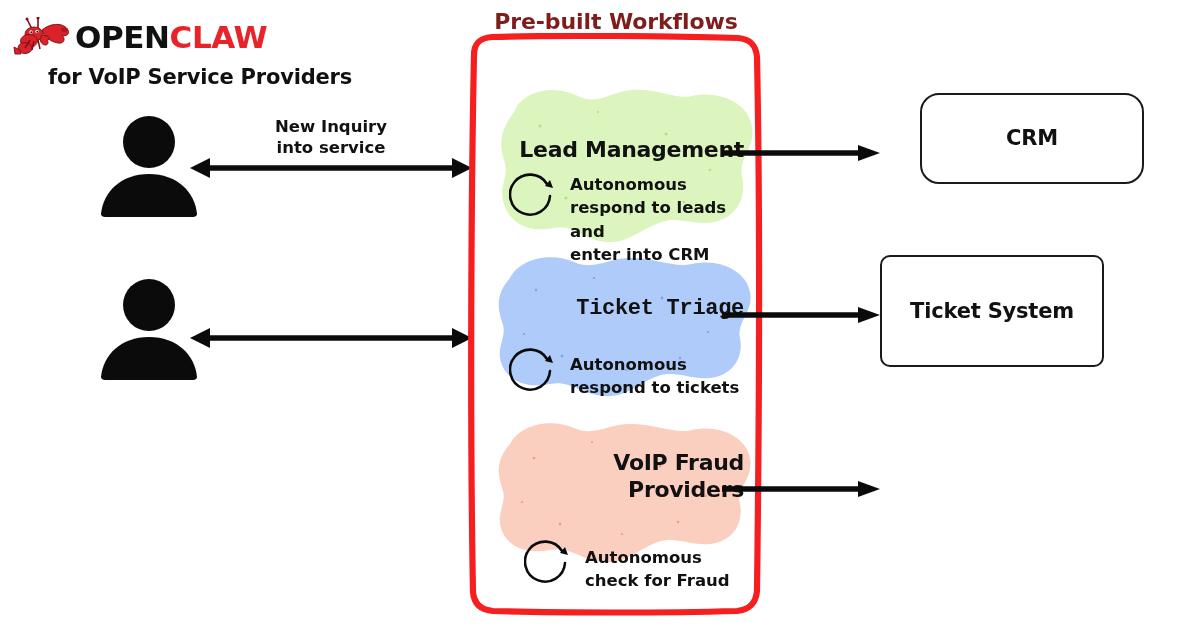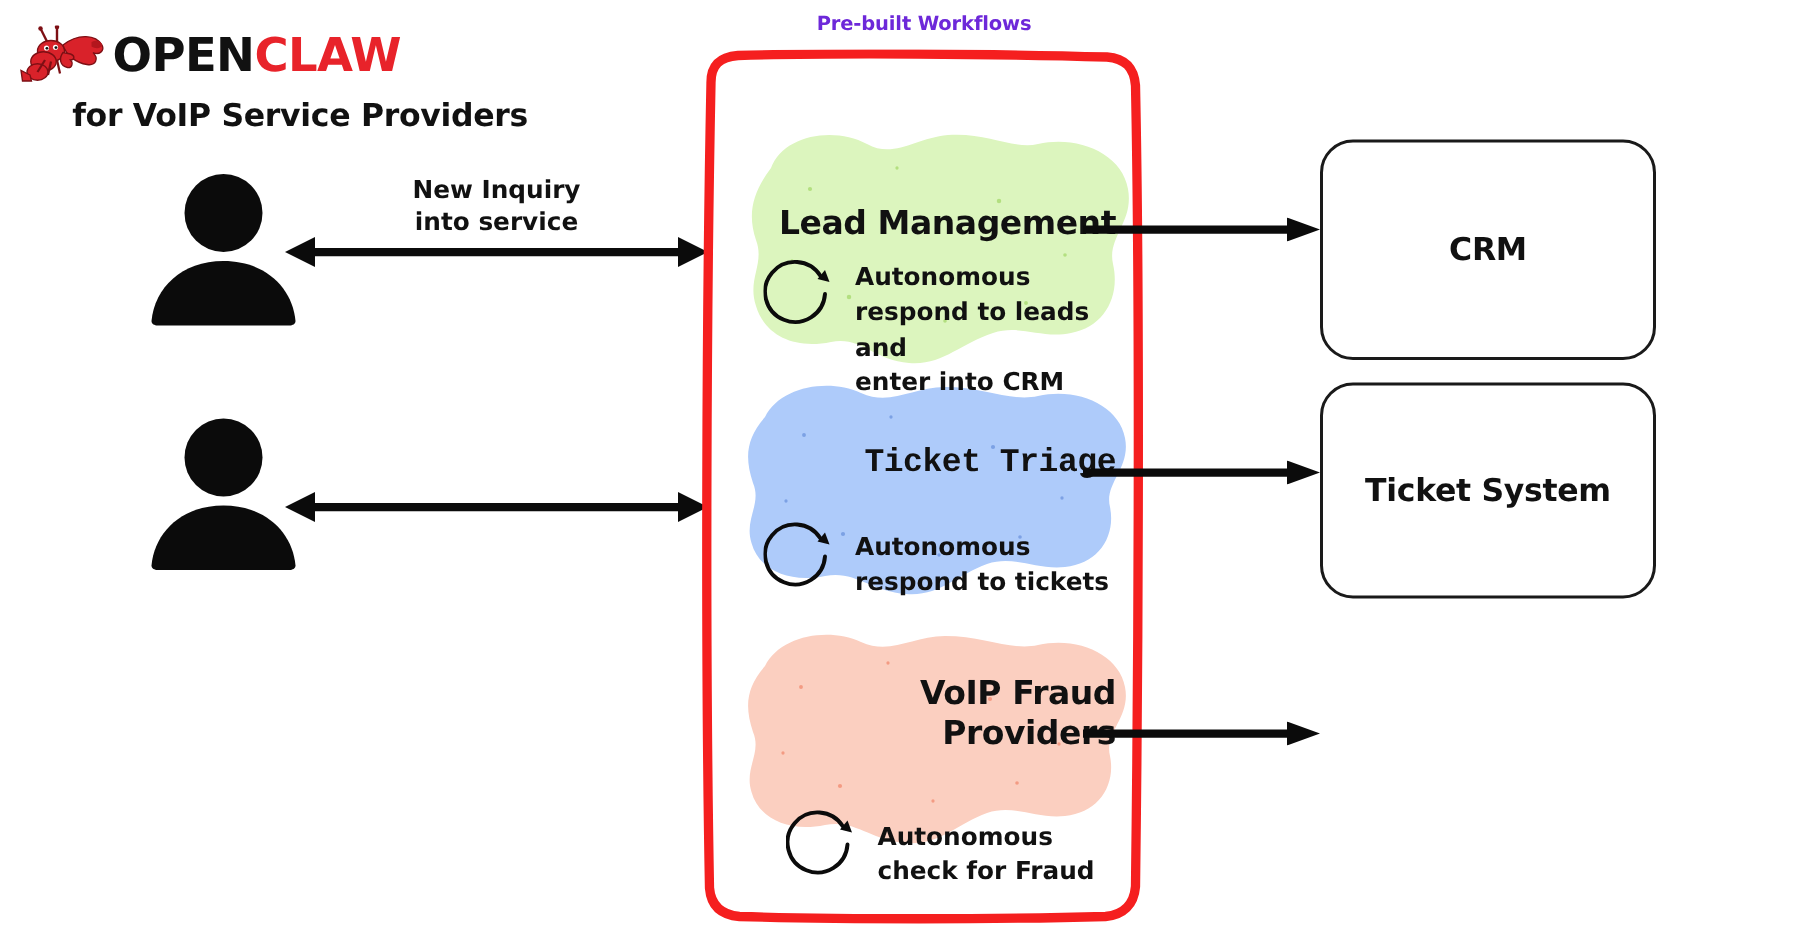--- a/index.html
+++ b/index.html
@@ -87,23 +87,23 @@
   #label-inquiry { left: 216px; top: 116px; width: 230px; }
   #label-ticket  { left: 216px; top: 286px; width: 230px; }
 
   
   #workflows-title {
     position: absolute;
     left: 468px;
     top: 9px;
     width: 296px;
     text-align: center;
-    font-size: 13px;
-    font-weight: 900;
-    color: #6d28d9;
+    font-size: 22px;
+    font-weight: 900;
+    color: #7f1d1d;
     letter-spacing: -0.1px;
   }
   #workflow-frame {
     position: absolute;
     left: 466px;
     top: 33px;
     width: 298px;
     height: 584px;
   }
   #workflow-frame svg { display: block; }
@@ -172,22 +172,22 @@
     justify-content: center;
     text-align: center;
     font-size: 21px;
     font-weight: 900;
     color: #111111;
     line-height: 1.34;
     letter-spacing: -0.2px;
     white-space: pre-line;
     box-sizing: border-box;
   }
-  #dest-crm    { left: 880px; top: 93px;  width: 224px; height: 147px; }
-  #dest-ticket { left: 880px; top: 255px; width: 224px; height: 144px; }
+  #dest-crm    { left: 920px; top: 93px;  width: 224px; height: 91px; border-radius: 19px; }
+  #dest-ticket { left: 880px; top: 255px; width: 224px; height: 112px; border-radius: 10px; }
   #dest-pbx    { left: 880px; top: 425px; width: 224px; height: 126px; font-size: 20px; }
 </style>
 </head>
 <body>
 
 <div id="canvas">
 
   <div id="brand">
     <div id="logo-row">
       <span id="logo-mark">

